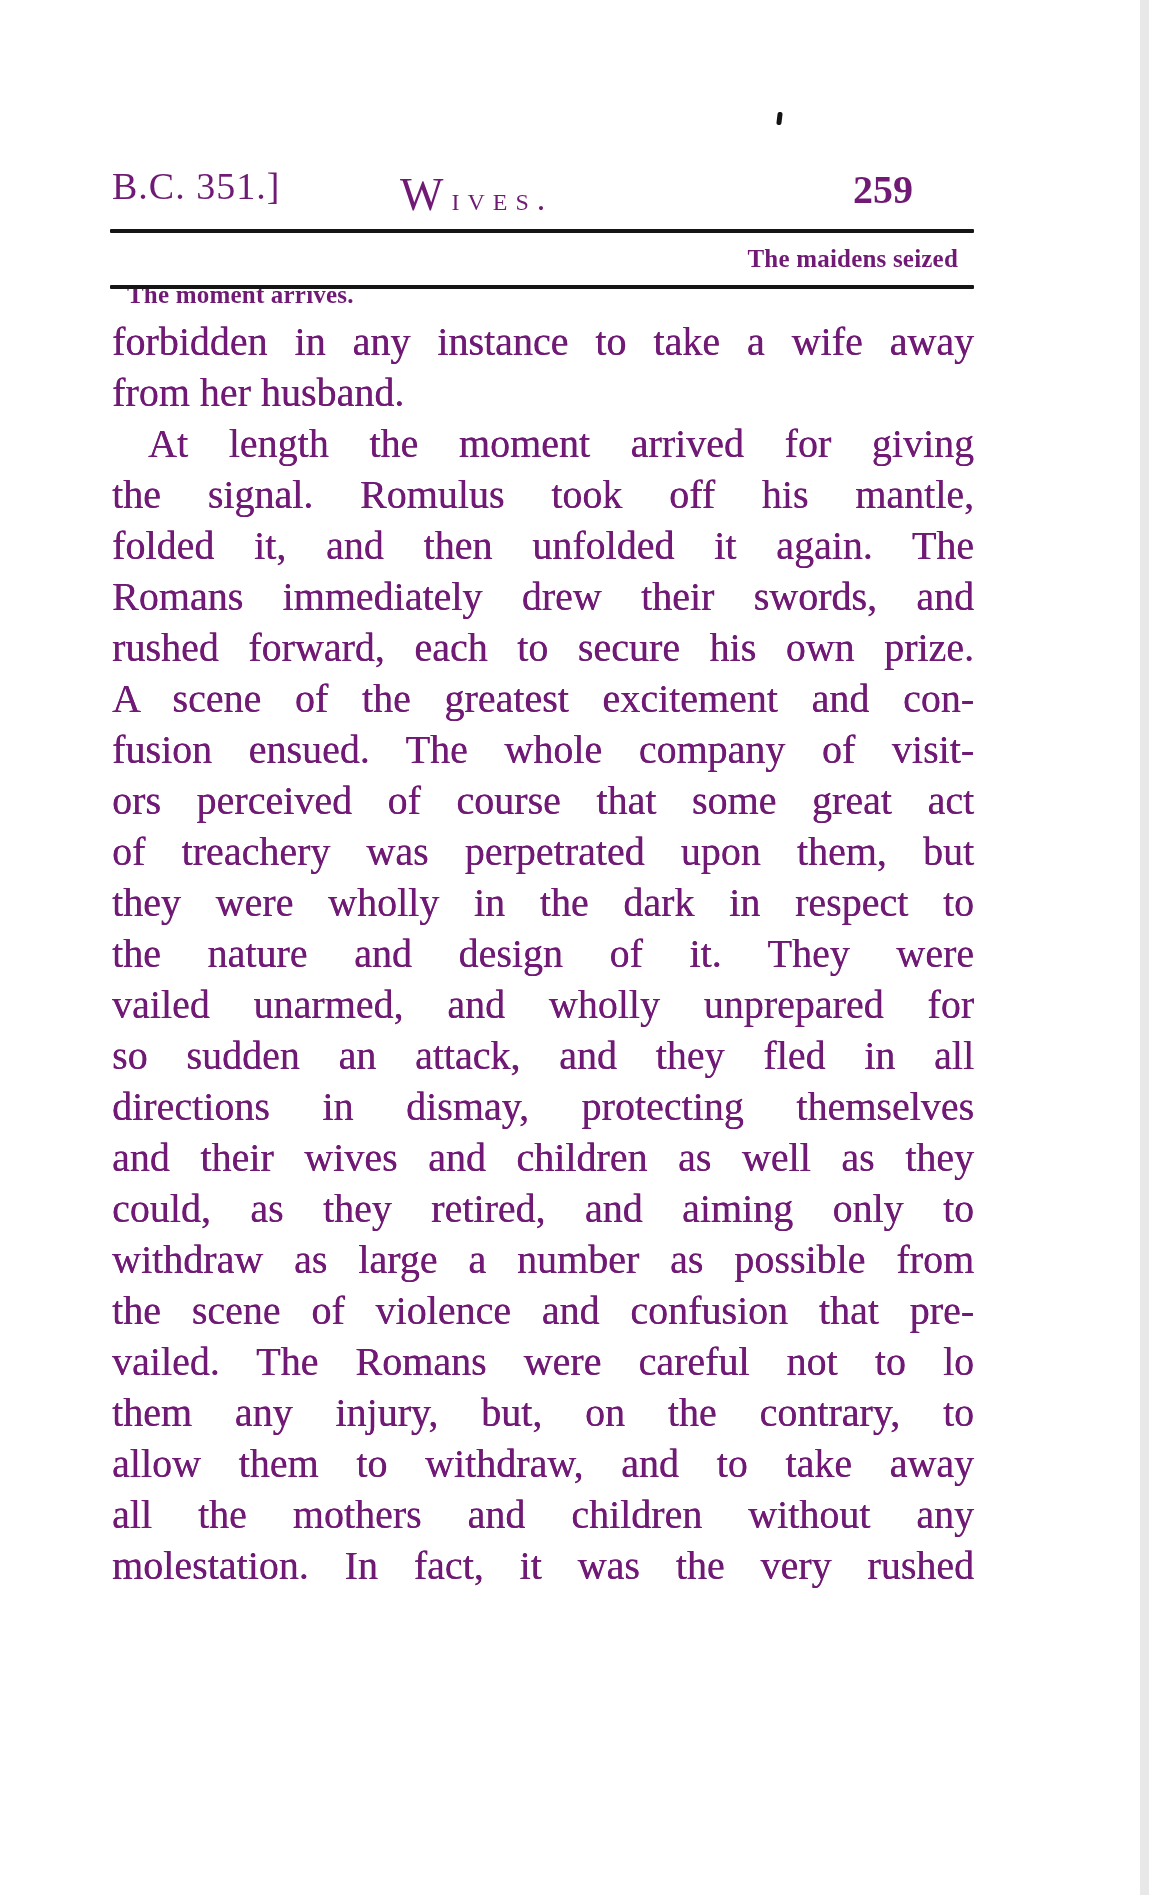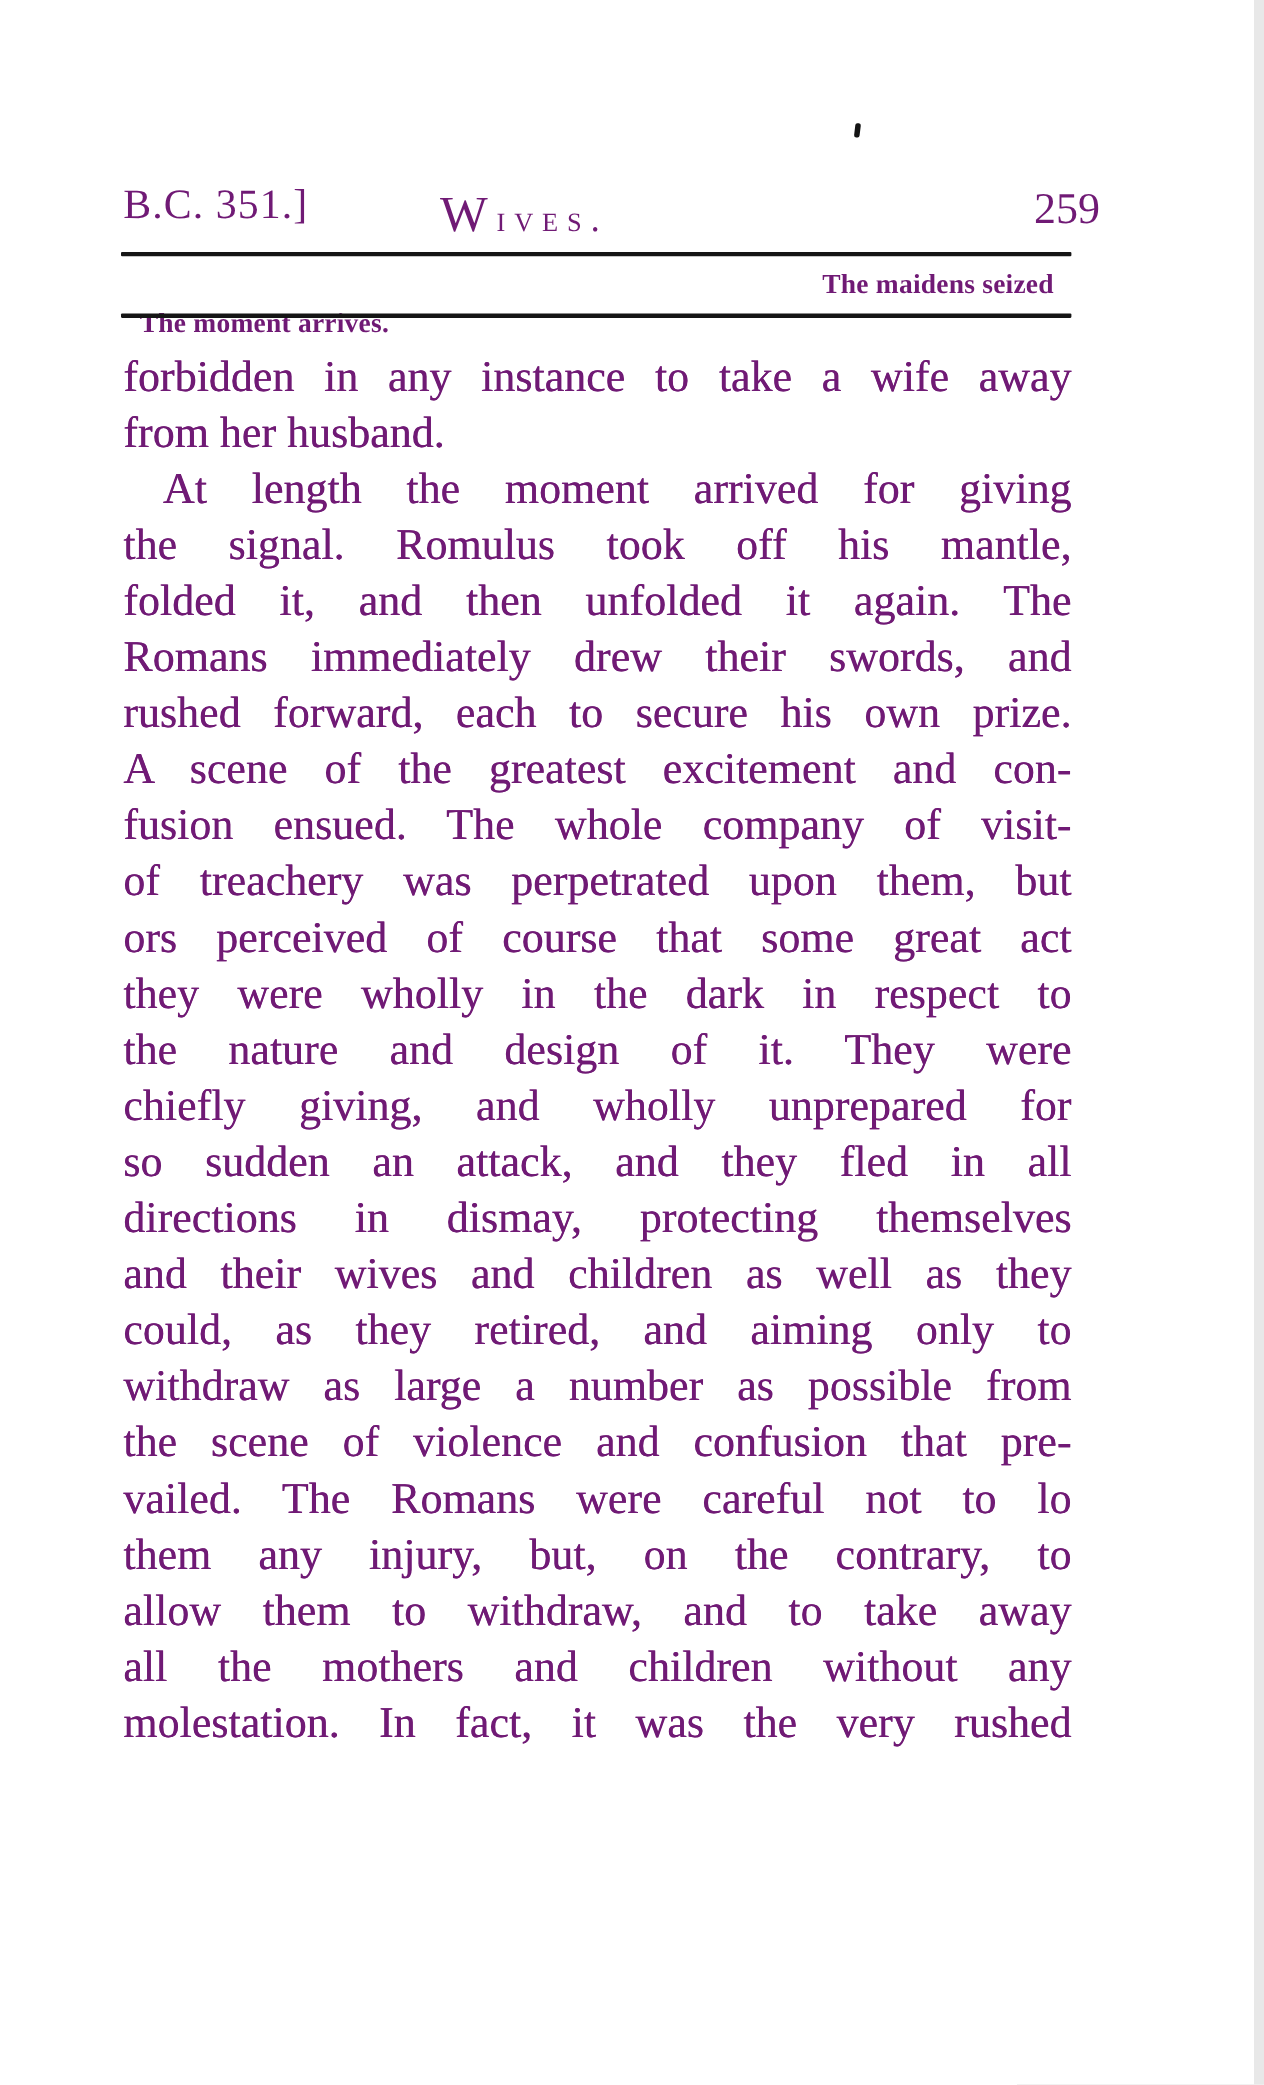--- a/index.html
+++ b/index.html
@@ -33,25 +33,25 @@
     font-variant: small-caps;
     letter-spacing: 8px;
     white-space: nowrap;
   }
   .page-title::first-letter {
     font-size: 46px;
     letter-spacing: 8px;
   }
   .page-number {
     position: absolute;
-    left: 898px;
+    left: 853px;
     top: 166px;
     width: 102px;
-    text-align: right;
     font-size: 40px;
+    font-weight: bold;
   }
   
   .rule {
     position: absolute;
     left: 110px;
     width: 864px;
     height: 4px;
     background: #151515;
     border-radius: 1px;
   }
@@ -127,25 +127,25 @@
   <div class="body-text">
     <div class="text-line">forbidden in any instance to take a wife away</div>
     <div class="text-line flush-left">from her husband.</div>
     <div class="text-line indent">At length the moment arrived for giving</div>
     <div class="text-line">the signal. Romulus took off his mantle,</div>
     <div class="text-line">folded it, and then unfolded it again. The</div>
     <div class="text-line">Romans immediately drew their swords, and</div>
     <div class="text-line">rushed forward, each to secure his own prize.</div>
     <div class="text-line">A scene of the greatest excitement and con-</div>
     <div class="text-line">fusion ensued. The whole company of visit-</div>
+    <div class="text-line">ors perceived of course that some great act</div>
     <div class="text-line">of treachery was perpetrated upon them, but</div>
-    <div class="text-line">ors perceived of course that some great act</div>
     <div class="text-line">they were wholly in the dark in respect to</div>
     <div class="text-line">the nature and design of it. They were</div>
-    <div class="text-line">chiefly giving, and wholly unprepared for</div>
+    <div class="text-line">vailed unarmed, and wholly unprepared for</div>
     <div class="text-line">so sudden an attack, and they fled in all</div>
     <div class="text-line">directions in dismay, protecting themselves</div>
     <div class="text-line">and their wives and children as well as they</div>
     <div class="text-line">could, as they retired, and aiming only to</div>
     <div class="text-line">withdraw as large a number as possible from</div>
     <div class="text-line">the scene of violence and confusion that pre-</div>
     <div class="text-line">vailed. The Romans were careful not to lo</div>
     <div class="text-line">them any injury, but, on the contrary, to</div>
     <div class="text-line">allow them to withdraw, and to take away</div>
     <div class="text-line">all the mothers and children without any</div>

